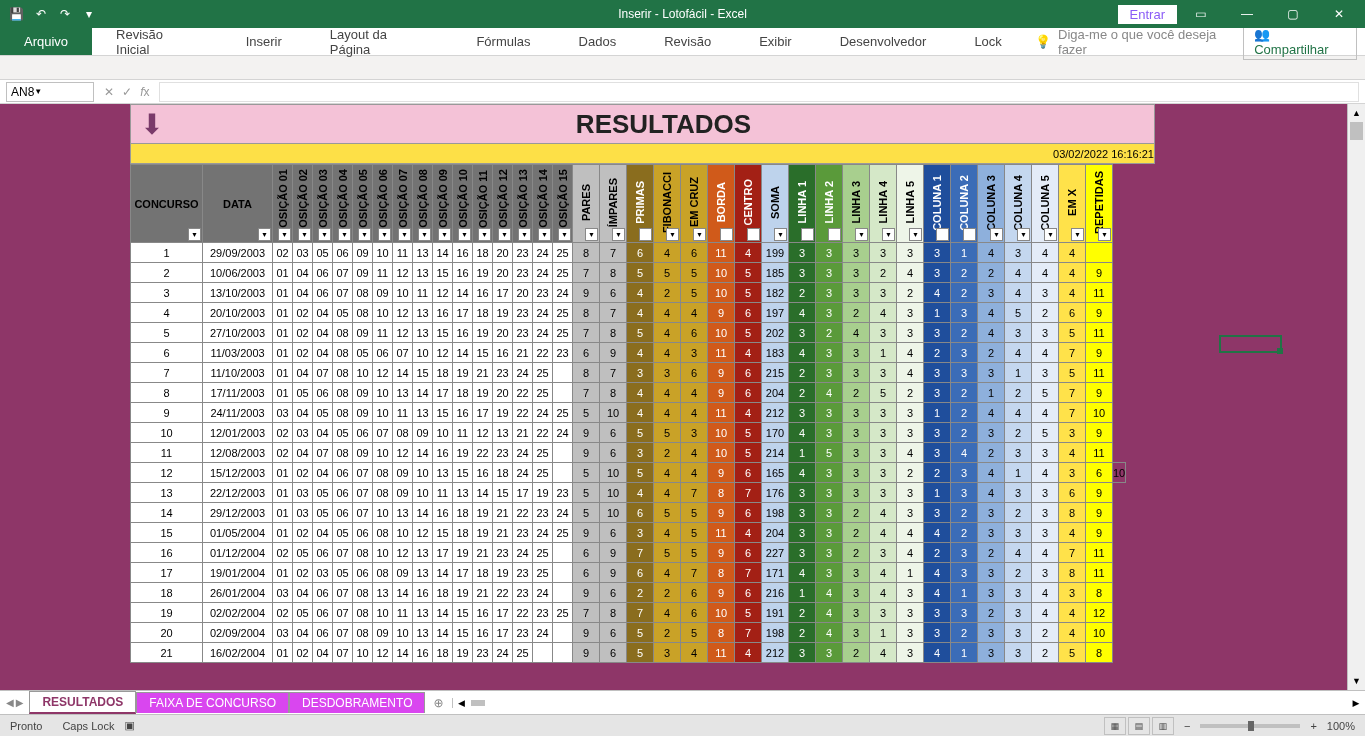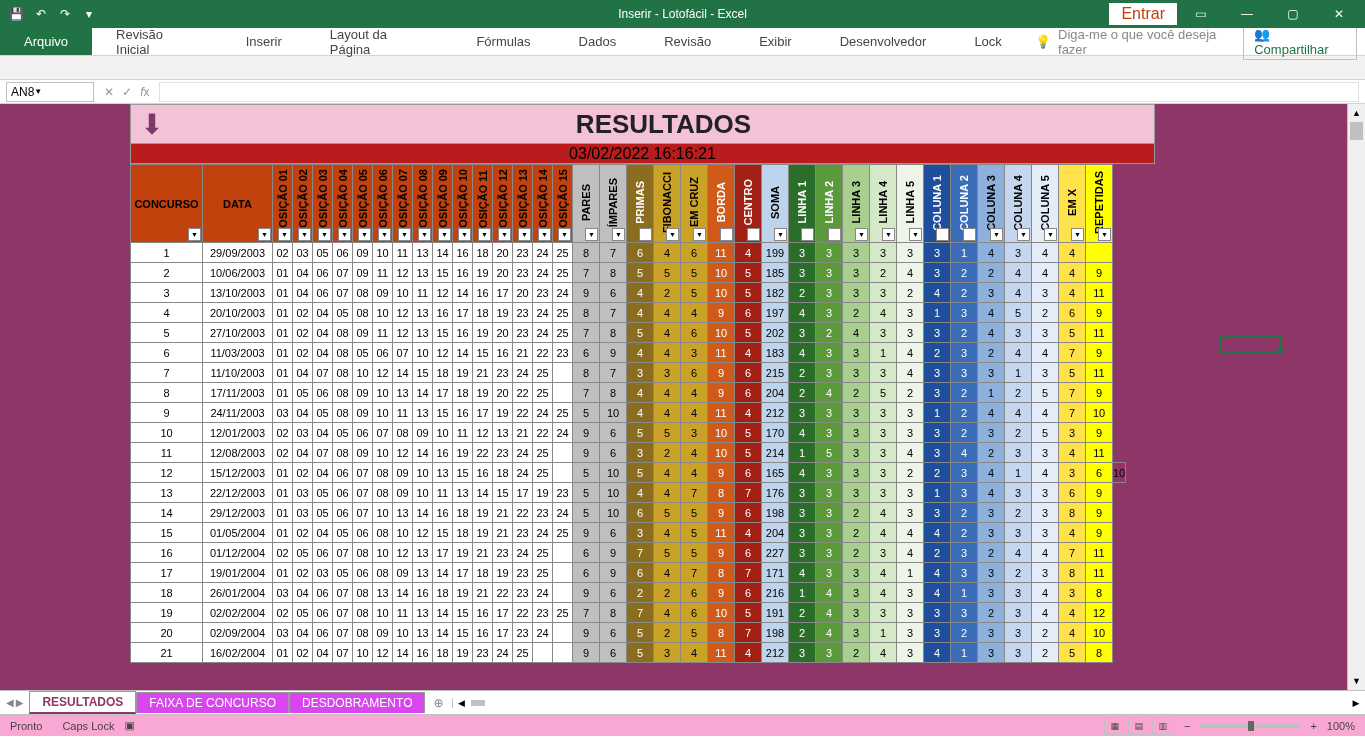--- a/index.html
+++ b/index.html
@@ -2,21 +2,21 @@
 <html><head>
 <meta charset="utf-8">
 <style>
 *{box-sizing:border-box;margin:0;padding:0;font-family:"Segoe UI",Arial,sans-serif}
 body{background:#fff;overflow:hidden;width:1365px;height:739px}
 .titlebar{background:#217346;height:28px;display:flex;align-items:center;color:#fff;font-size:12px;position:relative}
 .qat{display:flex;align-items:center;gap:2px;padding:0 6px}
 .qat-btn{width:22px;height:22px;display:flex;align-items:center;justify-content:center;color:#fff;cursor:pointer}
 .title-center{position:absolute;left:50%;transform:translateX(-50%);font-size:12px}
 .title-right{margin-left:auto;display:flex;align-items:center;gap:2px;padding-right:4px}
-.signin-btn{background:#fff;color:#c2410c;padding:2px 12px;font-size:16px;cursor:pointer}
+.signin-btn{background:#fff;color:#8b5cf6;padding:2px 12px;font-size:13px;cursor:pointer}
 .win-btn{width:44px;height:28px;display:flex;align-items:center;justify-content:center;color:#fff;cursor:pointer}
 .ribbon-tabs{height:28px;display:flex;align-items:center;background:#fff;border-bottom:1px solid #d4d4d4;font-size:13px;color:#444}
 .rtab{padding:0 24px;height:100%;display:flex;align-items:center;cursor:pointer}
 .rtab.file{background:#217346;color:#fff}
 .tell-me{display:flex;align-items:center;gap:6px;color:#888;margin-left:10px}
 .share-btn{margin-left:auto;padding:2px 10px;border:1px solid #c0c0c0;color:#217346;font-size:13px;margin-right:8px;cursor:pointer}
 .ribbon-body{height:24px;background:#f3f2f1;border-bottom:1px solid #d4d4d4}
 .formula-bar{height:24px;display:flex;align-items:center;border-bottom:1px solid #d4d4d4;font-size:12px}
 .name-box{width:88px;border:1px solid #c0c0c0;height:20px;margin-left:6px;padding:0 4px;display:flex;align-items:center;justify-content:flex-start}
 .fx-btns{display:flex;align-items:center;gap:8px;margin:0 10px;color:#999}
@@ -24,24 +24,24 @@
 .sheet-area{height:586px;background:#8e3668;display:flex;position:relative}
 .sheet-content{flex:1;overflow:hidden;position:relative}
 .vscroll{width:18px;background:#f0f0f0;border-left:1px solid #c0c0c0;display:flex;flex-direction:column}
 .vscroll-btn{height:18px;display:flex;align-items:center;justify-content:center;font-size:9px;cursor:pointer}
 .vscroll-track{flex:1;position:relative}
 .vscroll-thumb{position:absolute;top:0;left:2px;right:2px;height:18px;background:#c0c0c0}
 .page{margin-left:130px;width:1025px}
 .title-row{background:#f4c2d7;height:40px;display:flex;align-items:center;border:1px solid #999}
 .arrow-icon{width:42px;height:36px;display:flex;align-items:center;justify-content:center;font-size:28px;color:#7a3a6a}
 .big-title{flex:1;text-align:center;font-size:26px;font-weight:600;color:#222}
-.date-row{background:#b91c1c;height:20px;text-align:center;font-size:16px;border:1px solid #999;border-top:none;line-height:20px}
+.date-row{background:#fde047;height:20px;text-align:right;font-size:11px;border:1px solid #999;border-top:none;line-height:20px}
 .tbl{border-collapse:collapse;font-size:11px}
 .tbl th,.tbl td{border:1px solid #888;text-align:center;padding:0}
-.hdr{background:#c2410c;font-weight:bold}
+.hdr{background:#737373;font-weight:bold}
 .hdr-cell{height:78px;position:relative}
 .vtext{writing-mode:vertical-rl;transform:rotate(180deg);white-space:nowrap;font-weight:bold;display:inline-block}
 .filter{position:absolute;bottom:1px;right:1px;width:13px;height:13px;background:#fff;border:1px solid #888;font-size:7px;display:flex;align-items:center;justify-content:center;cursor:pointer}
 .filter-wide{bottom:1px;right:1px}
 .w-conc{width:72px}
 .w-data{width:70px}
 .w-pos{width:20px}
 .w-stat{width:27px}
 .c-white{background:#fff}
 .c-grey{background:#bfbfbf}
@@ -67,21 +67,21 @@
 .hscroll-btn{width:18px;display:flex;align-items:center;justify-content:center;font-size:9px;cursor:pointer}
 .hscroll-tr{flex:1;position:relative}
 .hscroll-thumb{position:absolute;left:0;top:2px;bottom:2px;width:14px;background:#c0c0c0}
 .tabs-bar{height:24px;display:flex;align-items:center;background:#fff;border-top:1px solid #c0c0c0;font-size:12px}
 .tab-nav{display:flex;gap:2px;padding:0 6px;color:#888}
 .tab-nav span{cursor:pointer;font-size:10px}
 .sheet-tab{padding:3px 12px;border:1px solid #999;border-bottom:none;cursor:pointer;font-size:12px}
 .sheet-tab.active{background:#fff;color:#8e3668;font-weight:bold;border-bottom:2px solid #8e3668}
 .sheet-tab.inactive{background:#d946ef;color:#fff}
 .add-tab{padding:0 8px;color:#888;cursor:pointer}
-.status-bar{height:22px;background:#f9a8d4;display:flex;align-items:center;font-size:11px;color:#444;padding:0 10px;border-top:1px solid #c0c0c0}
+.status-bar{height:22px;background:#e5e5e5;display:flex;align-items:center;font-size:11px;color:#444;padding:0 10px;border-top:1px solid #c0c0c0}
 .status-right{margin-left:auto;display:flex;align-items:center;gap:10px}
 .view-btns{display:flex;gap:2px}
 .view-btn{width:22px;height:18px;border:1px solid #c0c0c0;display:flex;align-items:center;justify-content:center;cursor:pointer;font-size:9px}
 .zoom-slider{width:100px;height:4px;background:#c0c0c0;position:relative}
 .zoom-thumb{position:absolute;left:48px;top:-3px;width:6px;height:10px;background:#666}
 .sel-cell{position:absolute;left:1219px;top:231px;width:63px;height:18px;border:2px solid #217346;background:transparent;pointer-events:none}
 .sel-handle{position:absolute;right:-3px;bottom:-3px;width:6px;height:6px;background:#217346}
 </style>
 </head>
 <body>

